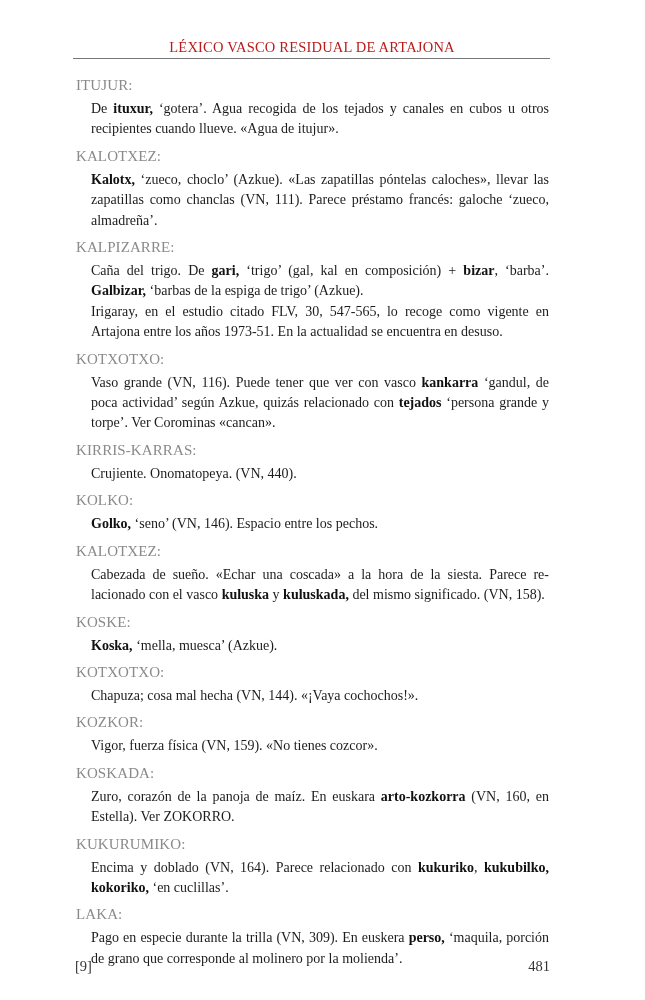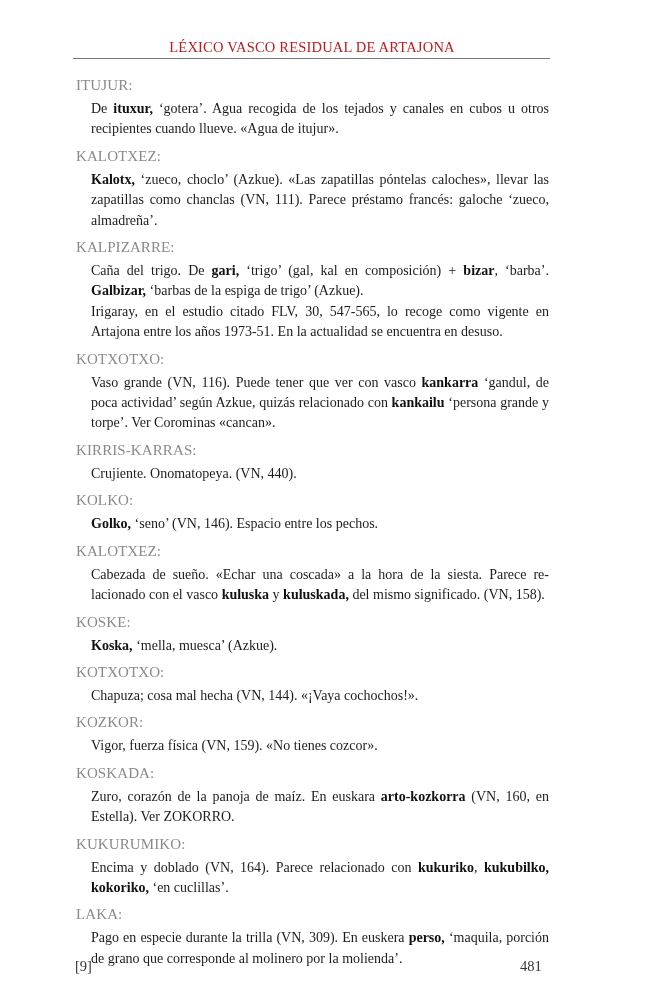--- a/index.html
+++ b/index.html
@@ -9,21 +9,21 @@
                   text-align: center; font-size: 14.5px; letter-spacing: 0.2px; color: #b91c1c; }
   .head-rule { position: absolute; left: 73px; width: 477px; top: 58px; height: 0;
                border-top: 1.5px solid #777; }
   .content { position: absolute; left: 75px; top: 74px; width: 475px; }
   .entry { margin: 1px; }
   .headword { font-size: 15px; color: #8a8a8a; line-height: 20px; margin: 0 0 4px 0; letter-spacing: 0.1px; }
   .definition { font-size: 14px; line-height: 20.4px; margin: 0 0 6px 15px; text-align: justify; color: #1c1c1c; }
   .definition b { font-weight: bold; color: #111; }
   .para { display: block; }
   .footer-left { position: absolute; left: 75px; top: 958px; font-size: 14.5px; color: #333; }
-  .footer-right { position: absolute; left: 520px; top: 958px; width: 30px; text-align: left; font-size: 14.5px; color: #333; }
+  .footer-right { position: absolute; left: 520px; top: 958px; width: 30px; text-align: right; font-size: 14.5px; color: #333; }
 </style>
 </head>
 <body>
 
 <div class="running-head">LÉXICO VASCO RESIDUAL DE ARTAJONA</div>
 <div class="head-rule"></div>
 
 <div class="content" id="content">
     <div class="entry">
       <div class="headword">ITUJUR:</div>
@@ -40,21 +40,21 @@
     <div class="entry">
       <div class="headword">KALPIZARRE:</div>
       <div class="definition">
         <span class="para"><span>Caña del trigo. De </span><b>gari,</b><span> ‘trigo’ (gal, kal en composición) + </span><b>bizar</b><span>, ‘barba’. </span><b>Galbizar,</b><span> ‘barbas de la espiga de trigo’ (Azkue).</span></span>
         <span class="para"><span>Irigaray, en el estudio citado FLV, 30, 547-565, lo recoge como vigente en Artajona entre los años 1973-51. En la actualidad se encuentra en de­suso.</span></span>
       </div>
     </div>
     <div class="entry">
       <div class="headword">KOTXOTXO:</div>
       <div class="definition">
-        <span class="para"><span>Vaso grande (VN, 116). Puede tener que ver con vasco </span><b>kankarra</b><span> ‘gandul, de poca actividad’ según Azkue, quizás relacionado con </span><b>kankailu</b><span> ‘perso­na grande y torpe’. Ver Corominas «cancan».</span></span>
+        <span class="para"><span>Vaso grande (VN, 116). Puede tener que ver con vasco </span><b>kankarra</b><span> ‘gandul, de poca actividad’ según Azkue, quizás relacionado con </span><b>tejados</b><span> ‘perso­na grande y torpe’. Ver Corominas «cancan».</span></span>
       </div>
     </div>
     <div class="entry">
       <div class="headword">KIRRIS-KARRAS:</div>
       <div class="definition">
         <span class="para"><span>Crujiente. Onomatopeya. (VN, 440).</span></span>
       </div>
     </div>
     <div class="entry">
       <div class="headword">KOLKO:</div>

